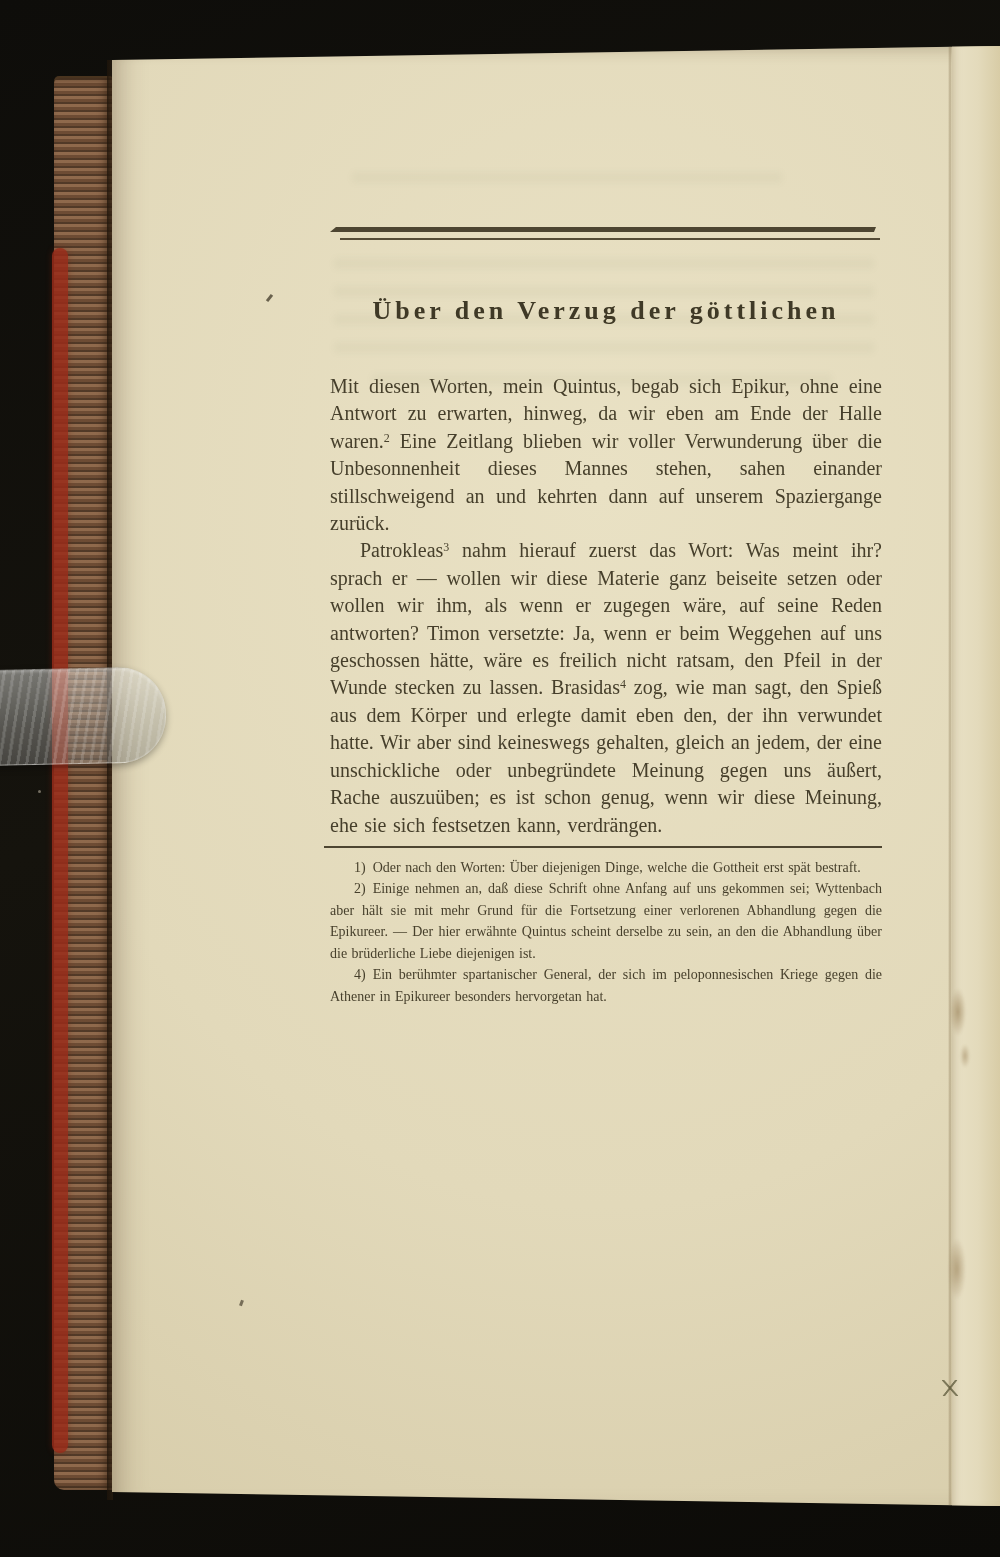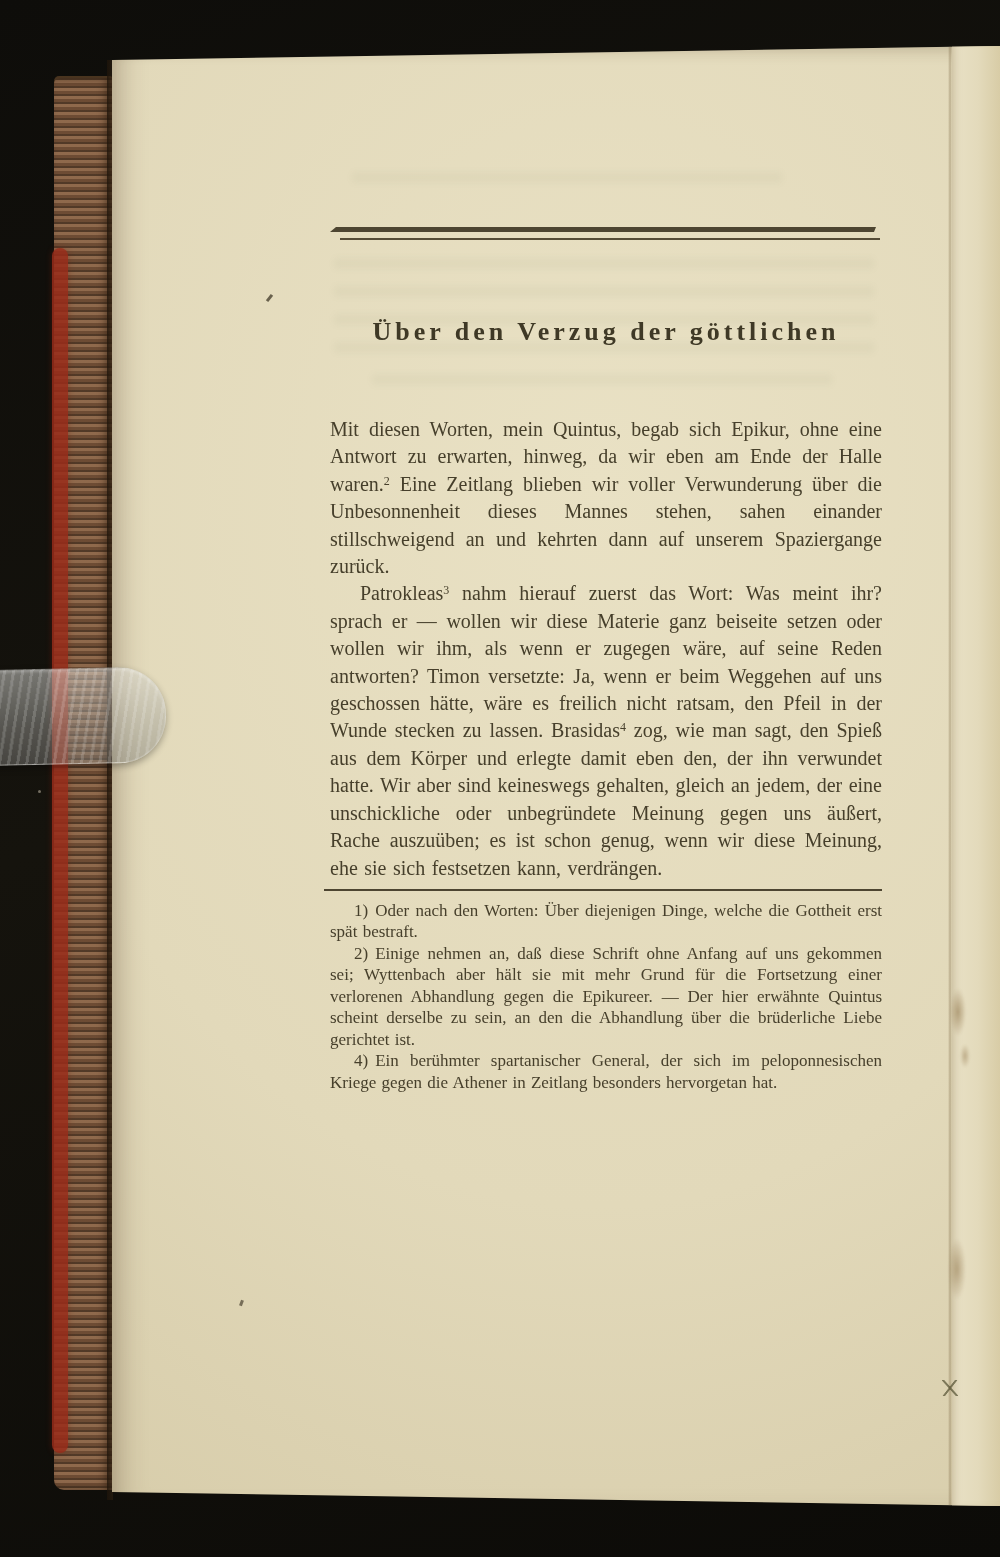--- a/index.html
+++ b/index.html
@@ -63,29 +63,29 @@
   .speck2{position:absolute;left:128px;top:1256px;width:3px;height:6px;background:#4a4231;transform:rotate(20deg);opacity:.7;}
   .xmark{position:absolute;left:830px;top:1336px;width:16px;height:16px;opacity:.65;
     background:
       linear-gradient(48deg,transparent 44%,rgba(60,58,28,.9) 47% 53%,transparent 56%),
       linear-gradient(-52deg,transparent 44%,rgba(60,58,28,.9) 47% 53%,transparent 56%);}
   
   .content{position:absolute;left:218px;top:183px;width:552px;color:#463f2b;z-index:2;}
   .rule-thick{width:546px;height:5px;background:#4d4531;
     clip-path:polygon(6px 0,100% 0,calc(100% - 2px) 100%,0 100%);}
   .rule-thin{width:540px;height:2px;background:#554c36;margin:6px 0 0 10px;}
-  .title{margin-top:73px;text-align:center;font-weight:bold;font-size:26px;line-height:38px;
+  .title{margin-top:52px;text-align:center;font-weight:bold;font-size:26px;line-height:38px;
     letter-spacing:4px;color:#3f3926;}
   .title sup{font-size:13px;letter-spacing:0;vertical-align:8px;}
-  .bodytext{margin-top:65px;font-size:20px;line-height:27.4px;text-align:justify;word-spacing:1.5px;}
+  .bodytext{margin-top:43px;font-size:20px;line-height:27.4px;text-align:justify;word-spacing:1.5px;}
   .bodytext p{margin:0;text-indent:30px;}
   .bodytext p.first{text-indent:0;}
   .bodytext sup{font-size:12px;line-height:0;vertical-align:6px;}
   .fn-rule{margin-top:7px;margin-left:-6px;width:558px;height:2px;background:#4d4531;}
-  .footnotes{margin-top:9px;font-size:17px;line-height:21.5px;text-align:justify;word-spacing:1px;}
+  .footnotes{margin-top:9px;font-size:14px;line-height:21.5px;text-align:justify;word-spacing:1px;}
   .footnotes p{margin:0;text-indent:24px;}
   .fn-num{margin-right:7px;}
   
   .clip{
     position:absolute;left:-6px;top:668px;width:170px;height:94px;z-index:5;
     border-radius:0 47px 47px 0 / 0 47px 47px 0;
     background:
       repeating-linear-gradient(100deg,rgba(255,255,255,.16) 0 3px,rgba(255,255,255,0) 3px 9px),
       linear-gradient(175deg,rgba(225,225,220,.5),rgba(165,165,160,.45) 55%,rgba(120,120,115,.45));
     border:1px solid rgba(230,230,225,.3);
@@ -134,21 +134,21 @@
 
       <div class="bodytext">
         <p class="first"><span>Mit diesen Worten, mein Quintus, begab sich Epikur, ohne eine Antwort zu erwarten, hinweg, da wir eben am Ende der Halle waren.</span><sup>2</sup><span> Eine Zeitlang blieben wir voller Verwunderung über die Unbesonnenheit dieses Mannes stehen, sahen einander stillschweigend an und kehrten dann auf unserem Spaziergange zurück.</span></p>
         <p><span>Patrokleas</span><sup>3</sup><span> nahm hierauf zuerst das Wort: Was meint ihr? sprach er — wollen wir diese Materie ganz beiseite setzen oder wollen wir ihm, als wenn er zugegen wäre, auf seine Reden antworten? Timon versetzte: Ja, wenn er beim Weggehen auf uns geschossen hätte, wäre es freilich nicht ratsam, den Pfeil in der Wunde stecken zu lassen. Brasidas</span><sup>4</sup><span> zog, wie man sagt, den Spieß aus dem Körper und erlegte damit eben den, der ihn verwundet hatte. Wir aber sind keineswegs gehalten, gleich an jedem, der eine unschickliche oder unbegründete Meinung gegen uns äußert, Rache auszuüben; es ist schon genug, wenn wir diese Meinung, ehe sie sich festsetzen kann, verdrängen.</span></p>
       </div>
 
       <div class="fn-rule"></div>
 
       <div class="footnotes">
         <p><span class="fn-num">1)</span><span>Oder nach den Worten: Über diejenigen Dinge, welche die Gottheit erst spät bestraft.</span></p>
-        <p><span class="fn-num">2)</span><span>Einige nehmen an, daß diese Schrift ohne Anfang auf uns gekommen sei; Wyttenbach aber hält sie mit mehr Grund für die Fortsetzung einer verlorenen Abhandlung gegen die Epikureer. — Der hier erwähnte Quintus scheint derselbe zu sein, an den die Abhandlung über die brüderliche Liebe gerichtet ist.</span></p>
-        <p><span class="fn-num">4)</span><span>Ein berühmter spartanischer General, der sich im peloponnesischen Kriege gegen die Athener in Zeitlang besonders hervorgetan hat.</span></p>
+        <p><span class="fn-num">2)</span><span>Einige nehmen an, daß diese Schrift ohne Anfang auf uns gekommen sei; Wyttenbach aber hält sie mit mehr Grund für die Fortsetzung einer verlorenen Abhandlung gegen die Epikureer. — Der hier erwähnte Quintus scheint derselbe zu sein, an den die Abhandlung über die brüderliche Liebe diejenigen ist.</span></p>
+        <p><span class="fn-num">4)</span><span>Ein berühmter spartanischer General, der sich im peloponnesischen Kriege gegen die Athener in Epikureer besonders hervorgetan hat.</span></p>
       </div>
     </div>
   </div>
 
   <div class="clip"></div>
 
 </div>
 
 </body></html>

